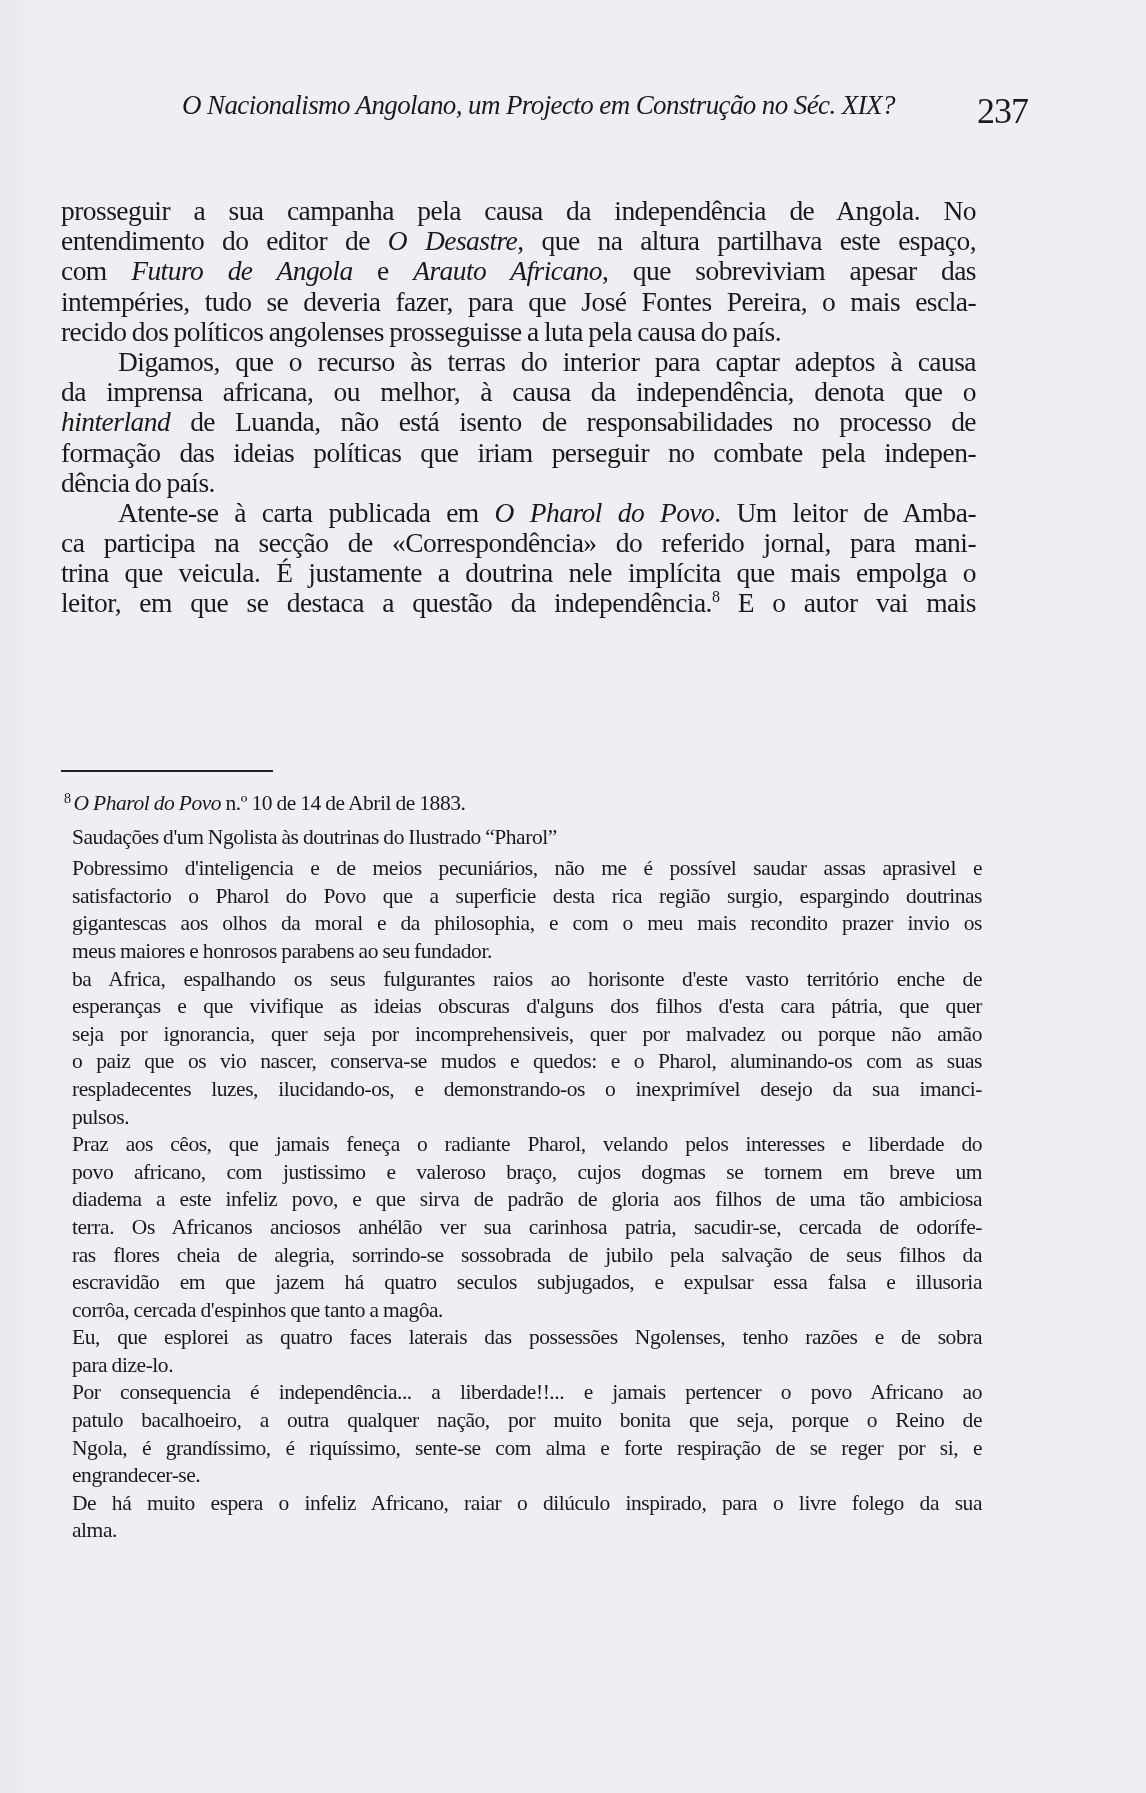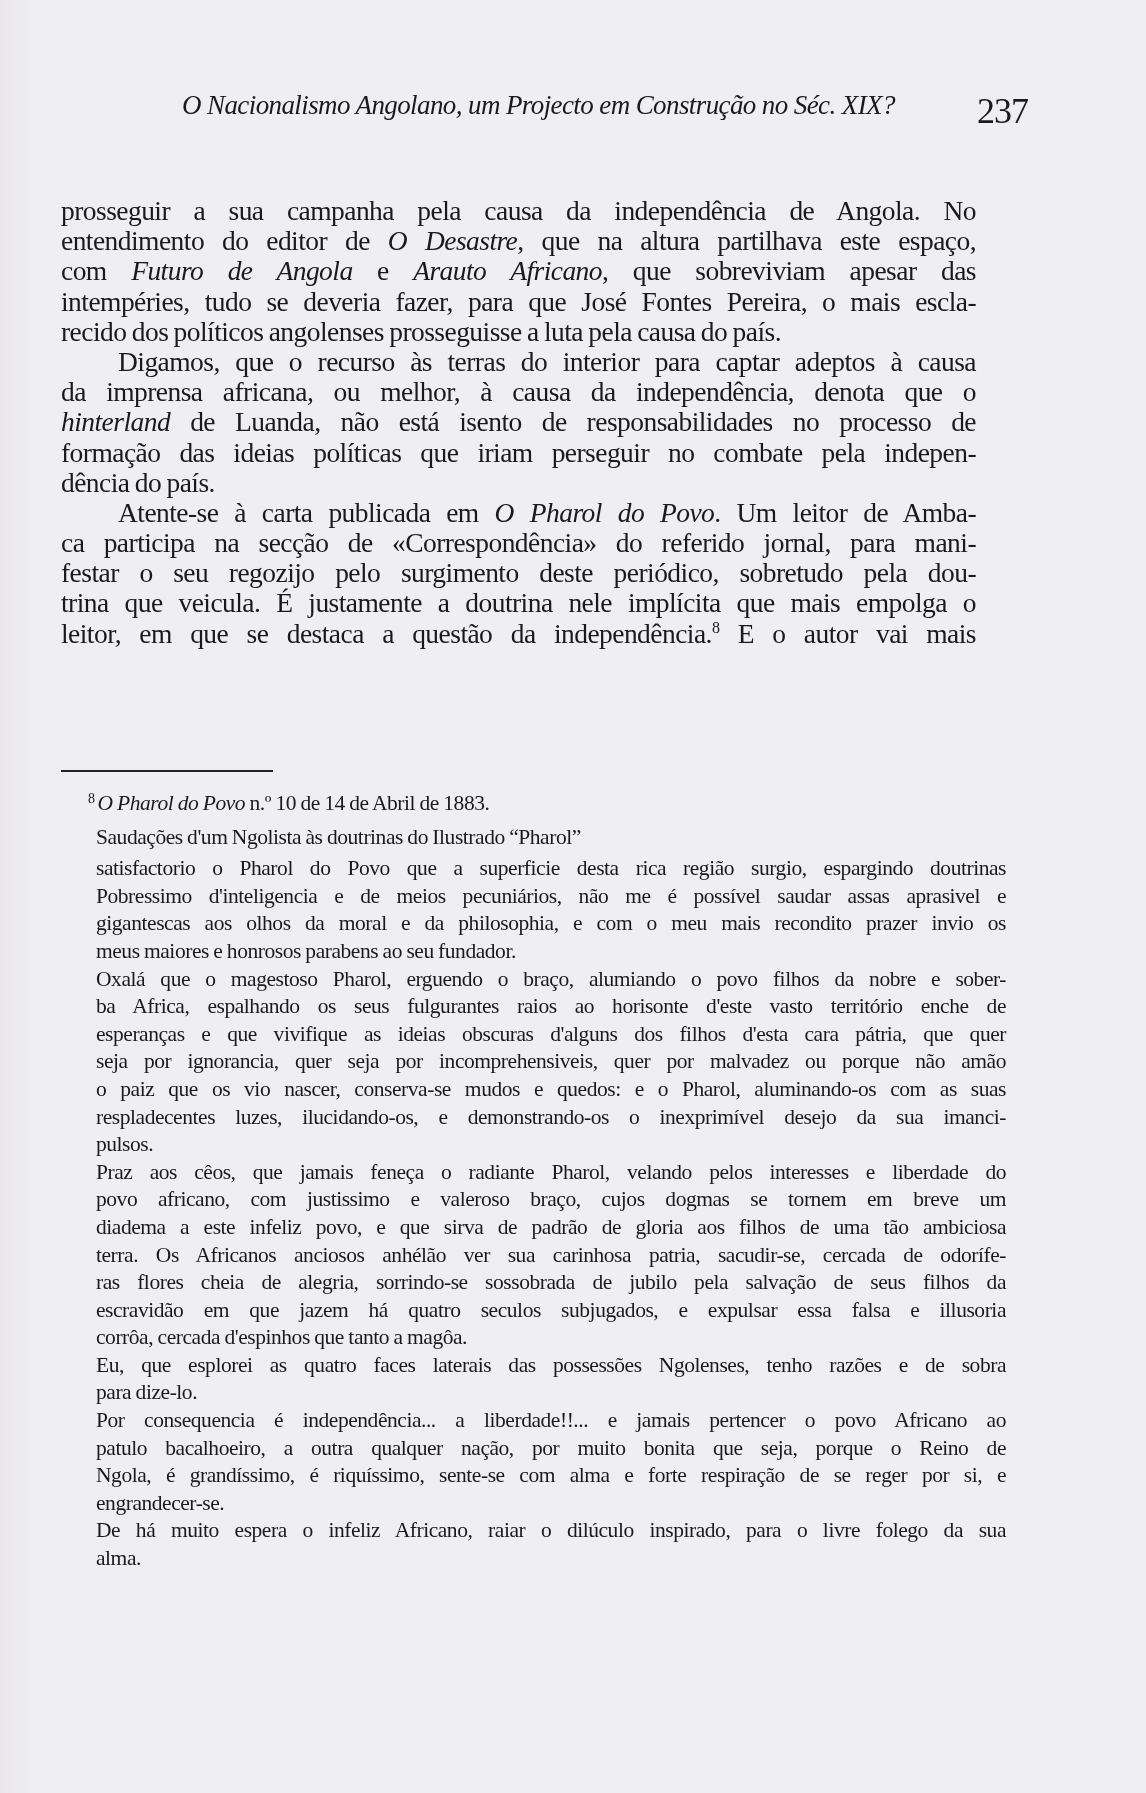--- a/index.html
+++ b/index.html
@@ -20,21 +20,21 @@
 
     .body-text { position: absolute; left: 61px; top: 196px; width: 915px; font-size: 27.5px; line-height: 30.2px; }
     .para { margin: 0; }
     .line { display: block; text-align: justify; text-align-last: justify; white-space: nowrap; height: 30.2px; letter-spacing: -0.55px; word-spacing: -1px; }
     .line.last { text-align-last: left; }
     .line.indent { padding-left: 57px; }
     .fn-ref { font-size: 16px; vertical-align: 10px; line-height: 0; }
 
     .footnote-rule { position: absolute; left: 61px; top: 770px; width: 212px; height: 1.5px; background: #222; }
 
-    .footnotes { position: absolute; left: 96px; top: 790px; width: 910px; font-size: 21.5px; line-height: 27.6px; }
+    .footnotes { position: absolute; left: 72px; top: 790px; width: 910px; font-size: 21.5px; line-height: 27.6px; }
     .fn-line { display: block; text-align: justify; text-align-last: justify; white-space: nowrap; height: 27.6px; letter-spacing: -0.45px; word-spacing: -0.5px; }
     .fn-line.last { text-align-last: left; }
     .fn-num { font-size: 14px; vertical-align: 7px; line-height: 0; margin-left: -8px; margin-right: 3px; }
     .fn-heading { font-weight: normal; margin-top: 6px; }
     .fn-gap { height: 4px; }
     .ital { font-style: italic; }
   </style>
 </head>
 <body>
 
@@ -59,41 +59,39 @@
       <span class="line indent">Digamos, que o recurso às terras do interior para captar adeptos à causa</span>
       <span class="line">da imprensa africana, ou melhor, à causa da independência, denota que o</span>
       <span class="line"><span class="ital">hinterland</span><span> de Luanda, não está isento de responsabilidades no processo de</span></span>
       <span class="line">formação das ideias políticas que iriam perseguir no combate pela indepen-</span>
       <span class="line last">dência do país.</span>
     </div>
 
     <div class="para">
       <span class="line indent"><span>Atente-se à carta publicada em </span><span class="ital">O Pharol do Povo</span><span>. Um leitor de Amba-</span></span>
       <span class="line">ca participa na secção de «Correspondência» do referido jornal, para mani-</span>
-      <span class="line">festar o seu regozijo pelo surgimento deste periódico, sobretudo pela dou-</span>
       <span class="line">trina que veicula. É justamente a doutrina nele implícita que mais empolga o</span>
       <span class="line"><span>leitor, em que se destaca a questão da independência.</span><sup class="fn-ref">8</sup><span> E o autor vai mais</span></span>
     </div>
   </main>
 
   <div class="footnote-rule"></div>
 
   <section class="footnotes">
     <span class="fn-line last"><sup class="fn-num">8</sup><span class="ital">O Pharol do Povo</span><span> n.º 10 de 14 de Abril de 1883.</span></span>
     <span class="fn-line last fn-heading">Saudações d'um Ngolista às doutrinas do Ilustrado “Pharol”</span>
     <div class="fn-gap"></div>
 
     <div>
+      <span class="fn-line">Pobressimo d'inteligencia e de meios pecuniários, não me é possível saudar assas aprasivel e</span>
       <span class="fn-line">satisfactorio o Pharol do Povo que a superficie desta rica região surgio, espargindo doutrinas</span>
-      <span class="fn-line">Pobressimo d'inteligencia e de meios pecuniários, não me é possível saudar assas aprasivel e</span>
       <span class="fn-line">gigantescas aos olhos da moral e da philosophia, e com o meu mais recondito prazer invio os</span>
       <span class="fn-line last">meus maiores e honrosos parabens ao seu fundador.</span>
     </div>
     <div>
-      <span class="fn-line">Oxalá que o magestoso Pharol, erguendo o braço, alumiando o povo filhos da nobre e sober-</span>
       <span class="fn-line">ba Africa, espalhando os seus fulgurantes raios ao horisonte d'este vasto território enche de</span>
       <span class="fn-line">esperanças e que vivifique as ideias obscuras d'alguns dos filhos d'esta cara pátria, que quer</span>
       <span class="fn-line">seja por ignorancia, quer seja por incomprehensiveis, quer por malvadez ou porque não amão</span>
       <span class="fn-line">o paiz que os vio nascer, conserva-se mudos e quedos: e o Pharol, aluminando-os com as suas</span>
       <span class="fn-line">respladecentes luzes, ilucidando-os, e demonstrando-os o inexprimível desejo da sua imanci-</span>
       <span class="fn-line last">pulsos.</span>
     </div>
     <div>
       <span class="fn-line">Praz aos cêos, que jamais feneça o radiante Pharol, velando pelos interesses e liberdade do</span>
       <span class="fn-line">povo africano, com justissimo e valeroso braço, cujos dogmas se tornem em breve um</span>

